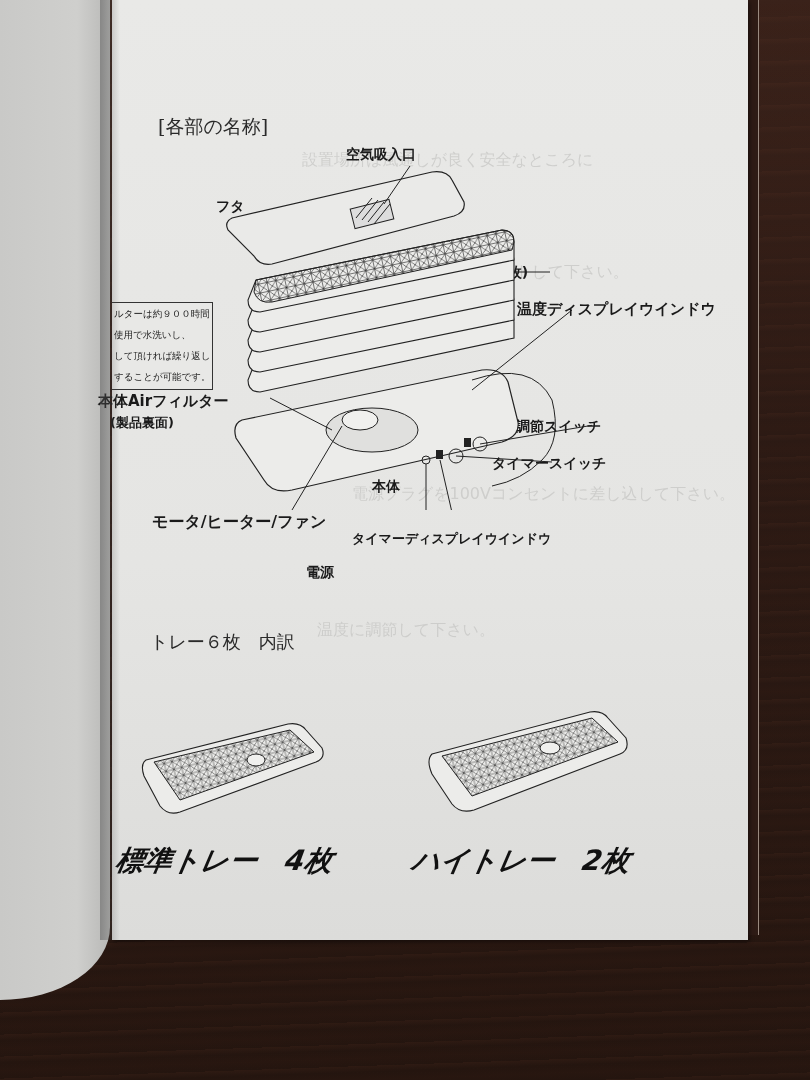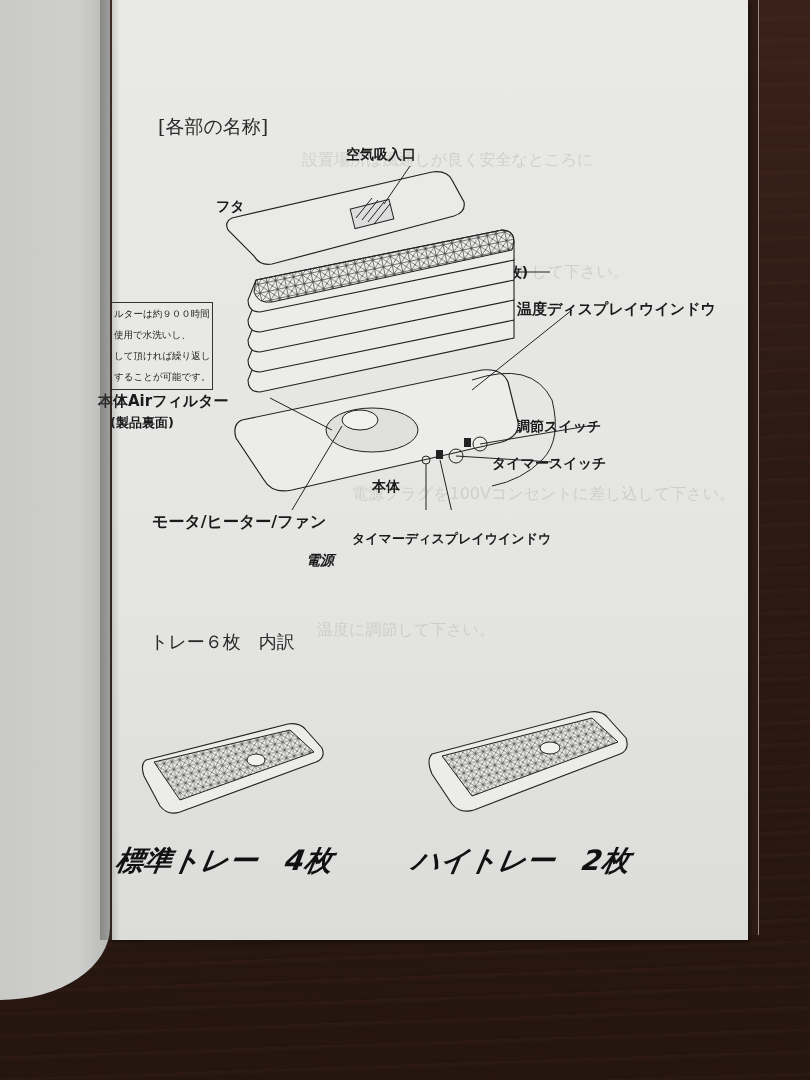--- a/index.html
+++ b/index.html
@@ -72,21 +72,21 @@
   <div class="label" style="left:234px;top:146px;">空気吸入口</div>
   <div class="label" style="left:64px;top:198px;margin-left:40px;">フタ</div>
   <div class="label" style="left:337px;top:264px;">トレー(6枚)</div>
   <div class="label" style="left:405px;top:300px;font-size:15px;">温度ディスプレイウインドウ</div>
   <div class="label" style="left:-14px;top:392px;font-size:15px;">本体Airフィルター</div>
   <div class="label" style="left:-2px;top:414px;font-size:13px;">(製品裏面)</div>
   <div class="label" style="left:376px;top:418px;">温度調節スイッチ</div>
   <div class="label" style="left:380px;top:455px;">タイマースイッチ</div>
   <div class="label" style="left:260px;top:478px;text-align:center;">本体</div>
   <div class="label" style="left:40px;top:512px;font-size:16px;">モータ/ヒーター/ファン</div>
-  <div class="label" style="left:194px;top:552px;font-style:italic;">電源</div>
+  <div class="label" style="left:194px;top:564px;">電源</div>
   <div class="label" style="left:240px;top:530px;font-size:13px;">タイマーディスプレイウインドウ</div>
 
   <div class="filter-note">
     <div>ルターは約９００時間</div>
     <div>使用で水洗いし、</div>
     <div>して頂ければ繰り返し</div>
     <div>することが可能です。</div>
   </div>
 
   <svg style="left:60px;top:160px;" width="420" height="350" viewBox="0 0 420 350">

